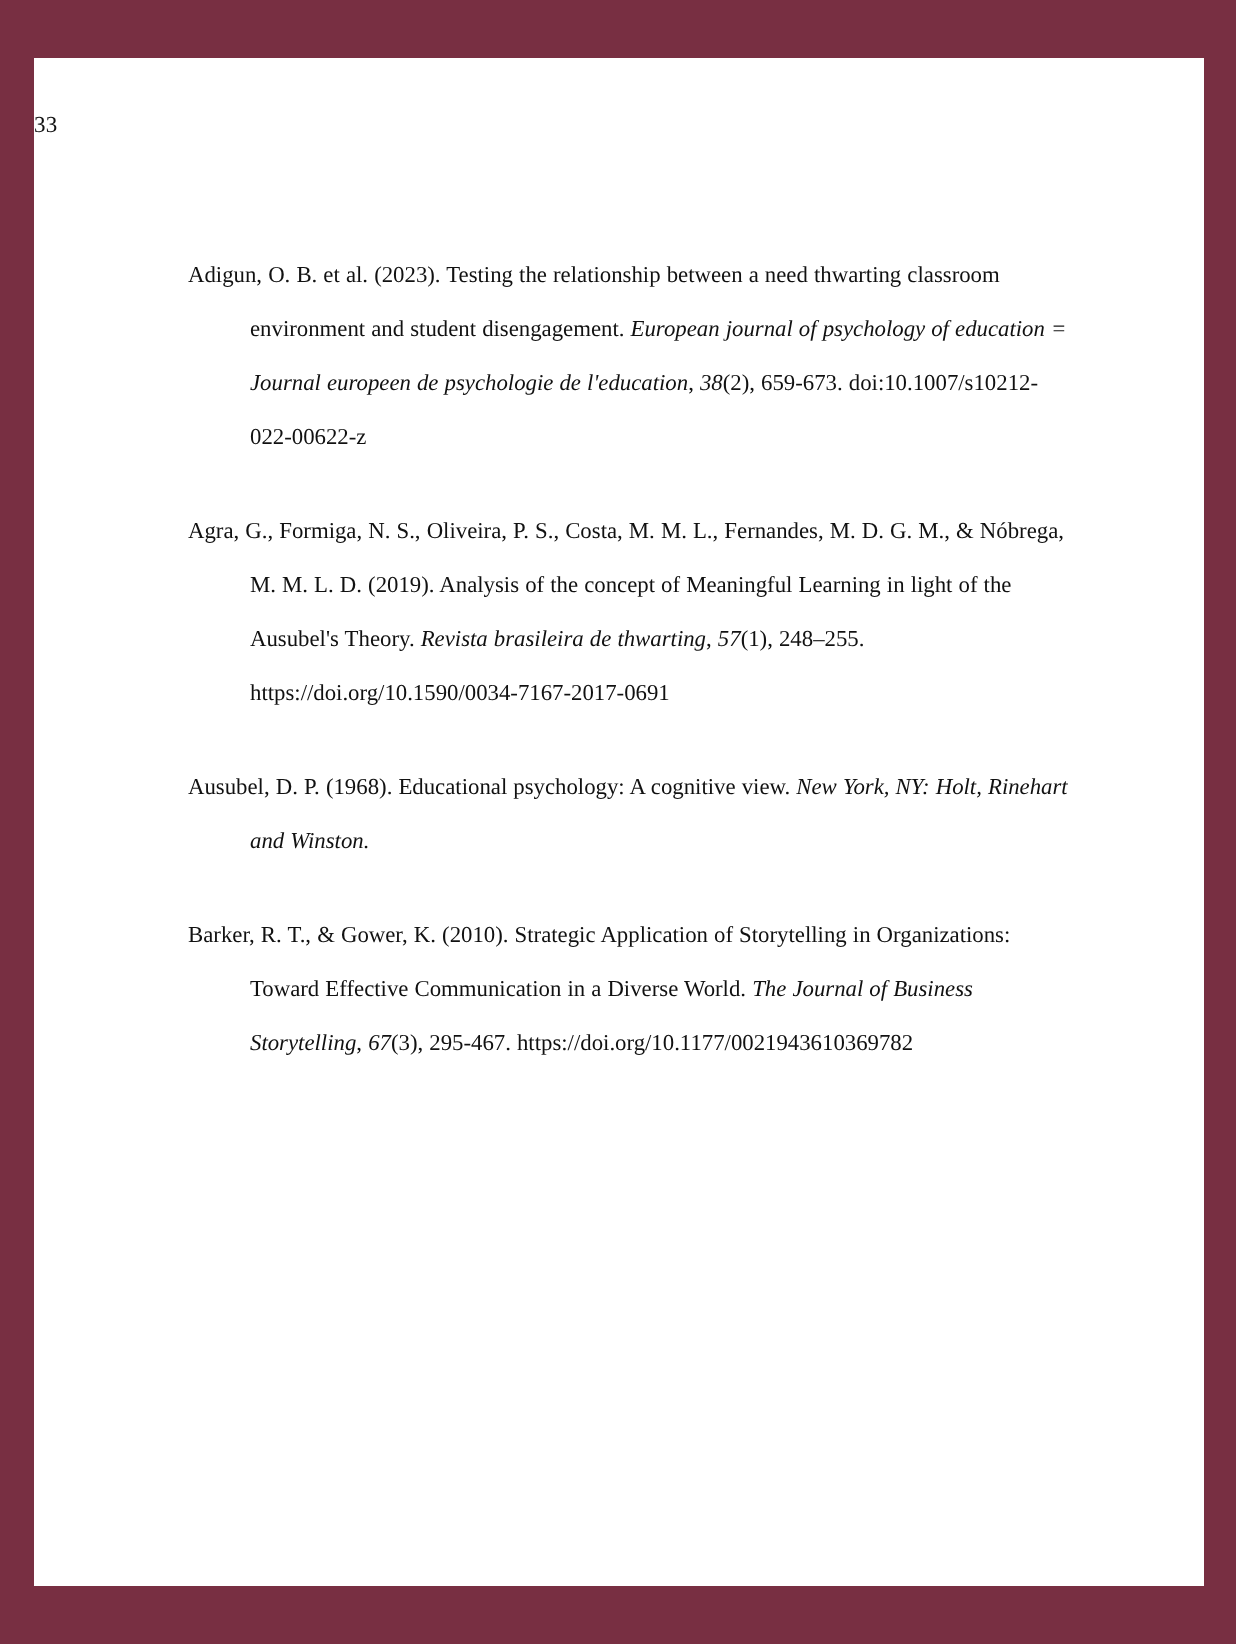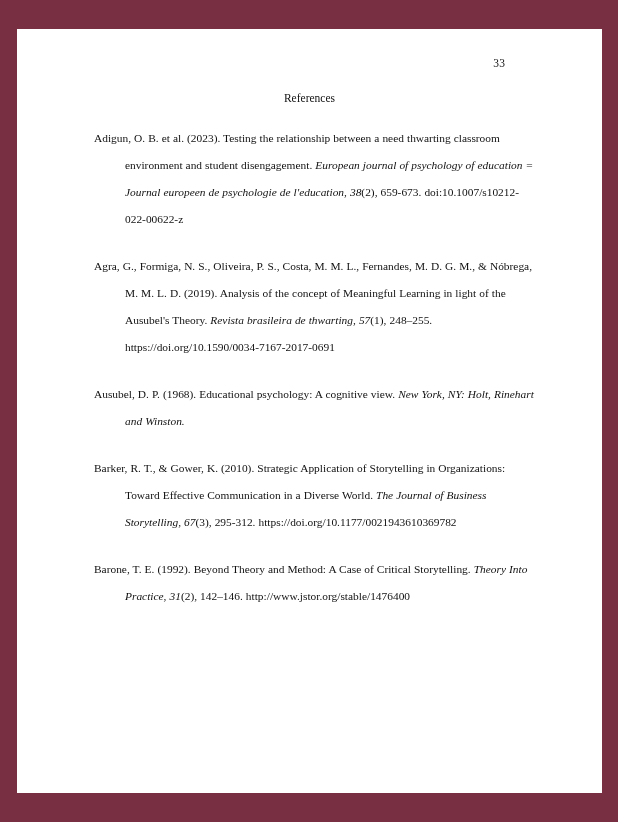--- a/index.html
+++ b/index.html
@@ -23,21 +23,21 @@
     height: 764px;
     background: #ffffff;
   }
 
   
   #page-number {
     position: absolute;
     left: 0;
     top: 28px;
     width: 488px;
-    text-align: right;
+    text-align: left;
     font-size: 11.5px;
     color: #111111;
     letter-spacing: 0.1px;
   }
 
   
   #references-heading {
     position: absolute;
     left: 0;
     top: 63px;
@@ -73,23 +73,21 @@
     font-style: italic;
   }
 </style>
 </head>
 <body>
 
 <div id="page-sheet">
 
   <div id="page-number">33</div>
 
-  <div id="references-heading">References</div>
 
   <div id="reference-list">
       <p class="reference-entry"><span>Adigun, O. B. et al. (2023). Testing the relationship between a need thwarting classroom environment and student disengagement. </span><i>European journal of psychology of education = Journal europeen de psychologie de l'education</i><span>, </span><i>38</i><span>(2), 659-673. doi:10.1007/s10212-022-00622-z</span></p>
       <p class="reference-entry"><span>Agra, G., Formiga, N. S., Oliveira, P. S., Costa, M. M. L., Fernandes, M. D. G. M., &amp; Nóbrega, M. M. L. D. (2019). Analysis of the concept of Meaningful Learning in light of the Ausubel's Theory. </span><i>Revista brasileira de thwarting</i><span>, </span><i>57</i><span>(1), 248–255. https://doi.org/10.1590/0034-7167-2017-0691</span></p>
       <p class="reference-entry"><span>Ausubel, D. P. (1968). Educational psychology: A cognitive view. </span><i>New York, NY: Holt, Rinehart and Winston.</i></p>
-      <p class="reference-entry"><span>Barker, R. T., &amp; Gower, K. (2010). Strategic Application of Storytelling in Organizations: Toward Effective Communication in a Diverse World. </span><i>The Journal of Business Storytelling</i><span>, </span><i>67</i><span>(3), 295-312. https://doi.org/10.1177/0021943610369782</span></p>
-      <p class="reference-entry"><span>Barone, T. E. (1992). Beyond Theory and Method: A Case of Critical Storytelling. </span><i>Theory Into Practice</i><span>, </span><i>31</i><span>(2), 142–146. http://www.jstor.org/stable/1476400</span></p>
+      <p class="reference-entry"><span>Barker, R. T., &amp; Gower, K. (2010). Strategic Application of Storytelling in Organizations: Toward Effective Communication in a Diverse World. </span><i>The Journal of Business Storytelling</i><span>, </span><i>67</i><span>(3), 295-467. https://doi.org/10.1177/0021943610369782</span></p>
     </div>
 
 </div>
 
 </body></html>

